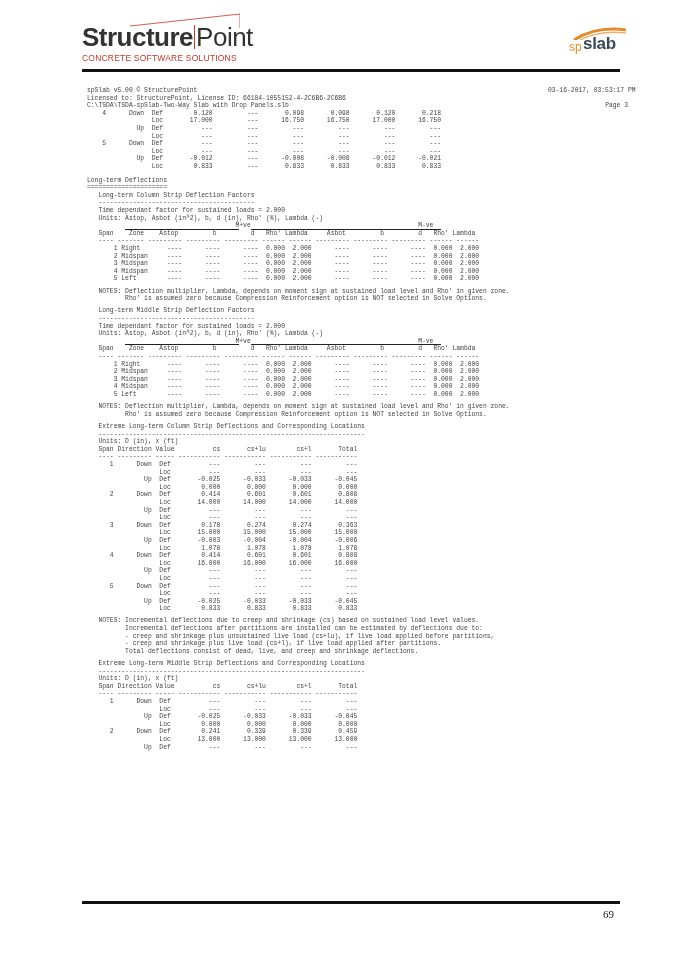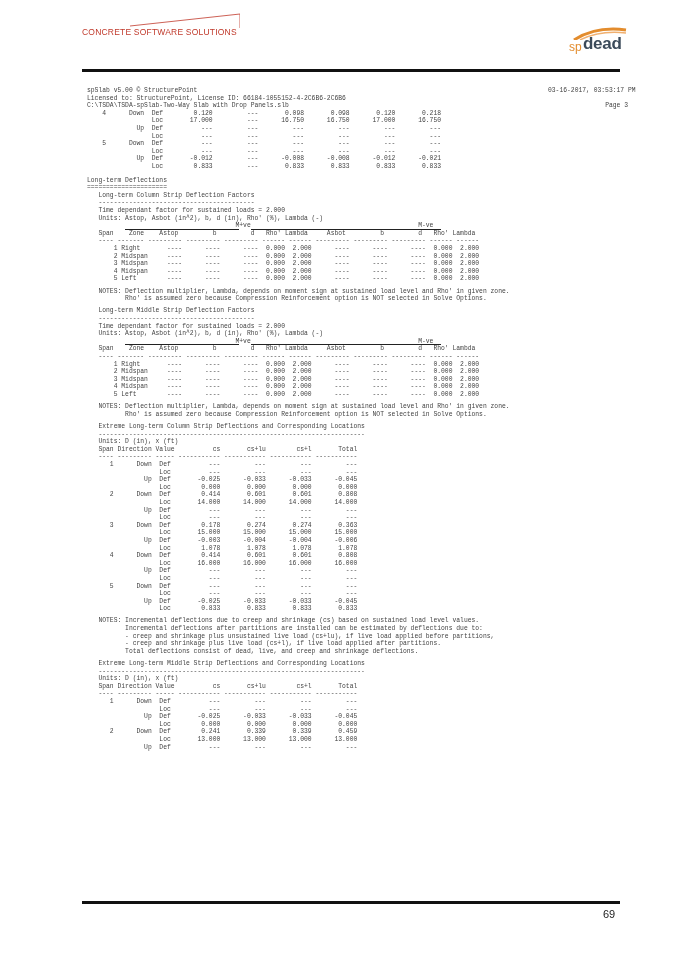--- a/index.html
+++ b/index.html
@@ -9,44 +9,47 @@
   .logo-main b { font-weight: 700; }
   .logo-main .light { font-weight: 400; }
   .logo-divider { display: inline-block; width: 1px; height: 24px; background: #c0392b; vertical-align: -3px; margin: 0 1px; }
   .logo-sub { font-size: 8.5px; color: #c0392b; letter-spacing: 0.2px; margin-top: 3px; }
   .logo-arc { position: absolute; left: 8px; top: -12px; }
   .sp-logo { position: absolute; left: 566px; top: 30px; width: 70px; height: 30px; }
   .sp-logo .sp { position: absolute; left: 3px; top: 10px; font-size: 12px; color: #e38c2d; }
   .sp-logo .slab { position: absolute; left: 17px; top: 4px; font-size: 17px; font-weight: 700; color: #3b4a5a; letter-spacing: -0.3px; }
   .top-rule { position: absolute; left: 82px; top: 69px; width: 538px; height: 3px; background: #111; }
   .bottom-rule { position: absolute; left: 82px; top: 901px; width: 538px; height: 3px; background: #111; }
-  .page-num { position: absolute; left: 603px; top: 908px; font-family: Liberation Sans, sans-serif; font-size: 11px; color: #222; }
+  .page-num { position: absolute; left: 603px; top: 908px; font-family: Liberation Serif, serif; font-size: 11px; color: #222; }
 
   .report { position: absolute; left: 87px; top: 87px; font-family: "Liberation Mono", monospace; font-size: 6.35px; line-height: 7.6px; color: #444; white-space: pre; }
   .mrow { position: absolute; left: 0; white-space: pre; }
   .bar { position: absolute; height: 1px; background: #222; }
 </style>
 </head>
 <body>
 
 <div class="logo">
   <svg class="logo-arc" width="150" height="16" viewBox="0 0 150 16">
     <path d="M40 14 L150 2" stroke="#c0392b" stroke-width="0.8" fill="none"></path>
     <path d="M150 2 L150 16" stroke="#c0392b" stroke-width="0.8" fill="none"></path>
   </svg>
+  <div class="logo-main">
+    <b>Structure</b><span class="logo-divider"></span><span class="light">Point</span>
+  </div>
   <div class="logo-sub">CONCRETE SOFTWARE SOLUTIONS</div>
 </div>
 
 <div class="sp-logo">
   <svg width="70" height="14" viewBox="0 0 70 14" style="position:absolute;left:0;top:-4px;">
     <path d="M8 14 Q30 0 60 4" stroke="#e38c2d" stroke-width="3" fill="none"></path>
     <path d="M14 14 Q34 4 60 7" stroke="#f0b070" stroke-width="1.5" fill="none"></path>
   </svg>
   <span class="sp">sp</span>
-  <span class="slab">dead</span>
+  <span class="slab">slab</span>
 </div>
 
 <div class="top-rule"></div>
 
 <div class="report" id="report"><div class="mrow" style="top: 0px;">spSlab v5.00 © StructurePoint</div><div class="mrow" style="top: 0px; left: 461.01px;">03-16-2017, 03:53:17 PM</div><div class="mrow" style="top: 7.6px;">Licensed to: StructurePoint, License ID: 66184-1055152-4-2C6B6-2C6B6</div><div class="mrow" style="top: 15.2px;">C:\TSDA\TSDA-spSlab-Two-Way Slab with Drop Panels.slb</div><div class="mrow" style="top: 15.2px; left: 518.16px;">Page 3</div><div class="mrow" style="top: 22.8px;">    4      Down  Def        0.120         ---       0.098       0.098       0.120       0.218</div><div class="mrow" style="top: 30.4px;">                 Loc       17.000         ---      16.750      16.750      17.000      16.750</div><div class="mrow" style="top: 38px;">             Up  Def          ---         ---         ---         ---         ---         ---</div><div class="mrow" style="top: 45.6px;">                 Loc          ---         ---         ---         ---         ---         ---</div><div class="mrow" style="top: 53.2px;">    5      Down  Def          ---         ---         ---         ---         ---         ---</div><div class="mrow" style="top: 60.8px;">                 Loc          ---         ---         ---         ---         ---         ---</div><div class="mrow" style="top: 68.4px;">             Up  Def       -0.012         ---      -0.008      -0.008      -0.012      -0.021</div><div class="mrow" style="top: 76px;">                 Loc        0.833         ---       0.833       0.833       0.833       0.833</div><div class="mrow" style="top: 89.68px;">Long-term Deflections</div><div class="mrow" style="top: 97.28px;">=====================</div><div class="mrow" style="top: 104.88px;">   Long-term Column Strip Deflection Factors</div><div class="mrow" style="top: 112.48px;">   -----------------------------------------</div><div class="mrow" style="top: 120.08px;">   Time dependant factor for sustained loads = 2.000</div><div class="mrow" style="top: 127.68px;">   Units: Astop, Asbot (in^2), b, d (in), Rho' (%), Lambda (-)</div><div class="mrow" style="top: 135.28px;">                                       M+ve                                            M-ve</div><div class="bar" style="left: 38.1px; top: 141.88px; width: 114.3px;"></div><div class="bar" style="left: 163.83px; top: 141.88px; width: 190.5px;"></div><div class="bar" style="left: 308.61px; top: 141.88px; width: 0px;"></div><div class="mrow" style="top: 142.88px;">   Span    Zone    Astop         b         d   Rho' Lambda     Asbot         b         d   Rho' Lambda</div><div class="mrow" style="top: 150.48px;">   ---- ------- --------- --------- --------- ------ ------ --------- --------- --------- ------ ------</div><div class="mrow" style="top: 158.08px;">       1 Right       ----      ----      ----  0.000  2.000      ----      ----      ----  0.000  2.000</div><div class="mrow" style="top: 165.68px;">       2 Midspan     ----      ----      ----  0.000  2.000      ----      ----      ----  0.000  2.000</div><div class="mrow" style="top: 173.28px;">       3 Midspan     ----      ----      ----  0.000  2.000      ----      ----      ----  0.000  2.000</div><div class="mrow" style="top: 180.88px;">       4 Midspan     ----      ----      ----  0.000  2.000      ----      ----      ----  0.000  2.000</div><div class="mrow" style="top: 188.48px;">       5 Left        ----      ----      ----  0.000  2.000      ----      ----      ----  0.000  2.000</div><div class="mrow" style="top: 200.64px;">   NOTES: Deflection multiplier, Lambda, depends on moment sign at sustained load level and Rho' in given zone.</div><div class="mrow" style="top: 208.24px;">          Rho' is assumed zero because Compression Reinforcement option is NOT selected in Solve Options.</div><div class="mrow" style="top: 220.4px;">   Long-term Middle Strip Deflection Factors</div><div class="mrow" style="top: 228px;">   -----------------------------------------</div><div class="mrow" style="top: 235.6px;">   Time dependant factor for sustained loads = 2.000</div><div class="mrow" style="top: 243.2px;">   Units: Astop, Asbot (in^2), b, d (in), Rho' (%), Lambda (-)</div><div class="mrow" style="top: 250.8px;">                                       M+ve                                            M-ve</div><div class="bar" style="left: 38.1px; top: 257.4px; width: 114.3px;"></div><div class="bar" style="left: 163.83px; top: 257.4px; width: 190.5px;"></div><div class="bar" style="left: 308.61px; top: 257.4px; width: 0px;"></div><div class="mrow" style="top: 258.4px;">   Span    Zone    Astop         b         d   Rho' Lambda     Asbot         b         d   Rho' Lambda</div><div class="mrow" style="top: 266px;">   ---- ------- --------- --------- --------- ------ ------ --------- --------- --------- ------ ------</div><div class="mrow" style="top: 273.6px;">       1 Right       ----      ----      ----  0.000  2.000      ----      ----      ----  0.000  2.000</div><div class="mrow" style="top: 281.2px;">       2 Midspan     ----      ----      ----  0.000  2.000      ----      ----      ----  0.000  2.000</div><div class="mrow" style="top: 288.8px;">       3 Midspan     ----      ----      ----  0.000  2.000      ----      ----      ----  0.000  2.000</div><div class="mrow" style="top: 296.4px;">       4 Midspan     ----      ----      ----  0.000  2.000      ----      ----      ----  0.000  2.000</div><div class="mrow" style="top: 304px;">       5 Left        ----      ----      ----  0.000  2.000      ----      ----      ----  0.000  2.000</div><div class="mrow" style="top: 316.16px;">   NOTES: Deflection multiplier, Lambda, depends on moment sign at sustained load level and Rho' in given zone.</div><div class="mrow" style="top: 323.76px;">          Rho' is assumed zero because Compression Reinforcement option is NOT selected in Solve Options.</div><div class="mrow" style="top: 335.92px;">   Extreme Long-term Column Strip Deflections and Corresponding Locations</div><div class="mrow" style="top: 343.52px;">   ----------------------------------------------------------------------</div><div class="mrow" style="top: 351.12px;">   Units: D (in), x (ft)</div><div class="mrow" style="top: 358.72px;">   Span Direction Value          cs       cs+lu        cs+l       Total</div><div class="mrow" style="top: 366.32px;">   ---- --------- ----- ----------- ----------- ----------- -----------</div><div class="mrow" style="top: 373.92px;">      1      Down  Def          ---         ---         ---         ---</div><div class="mrow" style="top: 381.52px;">                   Loc          ---         ---         ---         ---</div><div class="mrow" style="top: 389.12px;">               Up  Def       -0.025      -0.033      -0.033      -0.045</div><div class="mrow" style="top: 396.72px;">                   Loc        0.000       0.000       0.000       0.000</div><div class="mrow" style="top: 404.32px;">      2      Down  Def        0.414       0.601       0.601       0.808</div><div class="mrow" style="top: 411.92px;">                   Loc       14.000      14.000      14.000      14.000</div><div class="mrow" style="top: 419.52px;">               Up  Def          ---         ---         ---         ---</div><div class="mrow" style="top: 427.12px;">                   Loc          ---         ---         ---         ---</div><div class="mrow" style="top: 434.72px;">      3      Down  Def        0.178       0.274       0.274       0.363</div><div class="mrow" style="top: 442.32px;">                   Loc       15.000      15.000      15.000      15.000</div><div class="mrow" style="top: 449.92px;">               Up  Def       -0.003      -0.004      -0.004      -0.006</div><div class="mrow" style="top: 457.52px;">                   Loc        1.078       1.078       1.078       1.078</div><div class="mrow" style="top: 465.12px;">      4      Down  Def        0.414       0.601       0.601       0.808</div><div class="mrow" style="top: 472.72px;">                   Loc       16.000      16.000      16.000      16.000</div><div class="mrow" style="top: 480.32px;">               Up  Def          ---         ---         ---         ---</div><div class="mrow" style="top: 487.92px;">                   Loc          ---         ---         ---         ---</div><div class="mrow" style="top: 495.52px;">      5      Down  Def          ---         ---         ---         ---</div><div class="mrow" style="top: 503.12px;">                   Loc          ---         ---         ---         ---</div><div class="mrow" style="top: 510.72px;">               Up  Def       -0.025      -0.033      -0.033      -0.045</div><div class="mrow" style="top: 518.32px;">                   Loc        0.833       0.833       0.833       0.833</div><div class="mrow" style="top: 530.48px;">   NOTES: Incremental deflections due to creep and shrinkage (cs) based on sustained load level values.</div><div class="mrow" style="top: 538.08px;">          Incremental deflections after partitions are installed can be estimated by deflections due to:</div><div class="mrow" style="top: 545.68px;">          - creep and shrinkage plus unsustained live load (cs+lu), if live load applied before partitions,</div><div class="mrow" style="top: 553.28px;">          - creep and shrinkage plus live load (cs+l), if live load applied after partitions.</div><div class="mrow" style="top: 560.88px;">          Total deflections consist of dead, live, and creep and shrinkage deflections.</div><div class="mrow" style="top: 573.04px;">   Extreme Long-term Middle Strip Deflections and Corresponding Locations</div><div class="mrow" style="top: 580.64px;">   ----------------------------------------------------------------------</div><div class="mrow" style="top: 588.24px;">   Units: D (in), x (ft)</div><div class="mrow" style="top: 595.84px;">   Span Direction Value          cs       cs+lu        cs+l       Total</div><div class="mrow" style="top: 603.44px;">   ---- --------- ----- ----------- ----------- ----------- -----------</div><div class="mrow" style="top: 611.04px;">      1      Down  Def          ---         ---         ---         ---</div><div class="mrow" style="top: 618.64px;">                   Loc          ---         ---         ---         ---</div><div class="mrow" style="top: 626.24px;">               Up  Def       -0.025      -0.033      -0.033      -0.045</div><div class="mrow" style="top: 633.84px;">                   Loc        0.000       0.000       0.000       0.000</div><div class="mrow" style="top: 641.44px;">      2      Down  Def        0.241       0.339       0.339       0.459</div><div class="mrow" style="top: 649.04px;">                   Loc       13.000      13.000      13.000      13.000</div><div class="mrow" style="top: 656.64px;">               Up  Def          ---         ---         ---         ---</div></div>
 
 <div class="bottom-rule"></div>
 <div class="page-num">69</div>
 
 </body></html>

